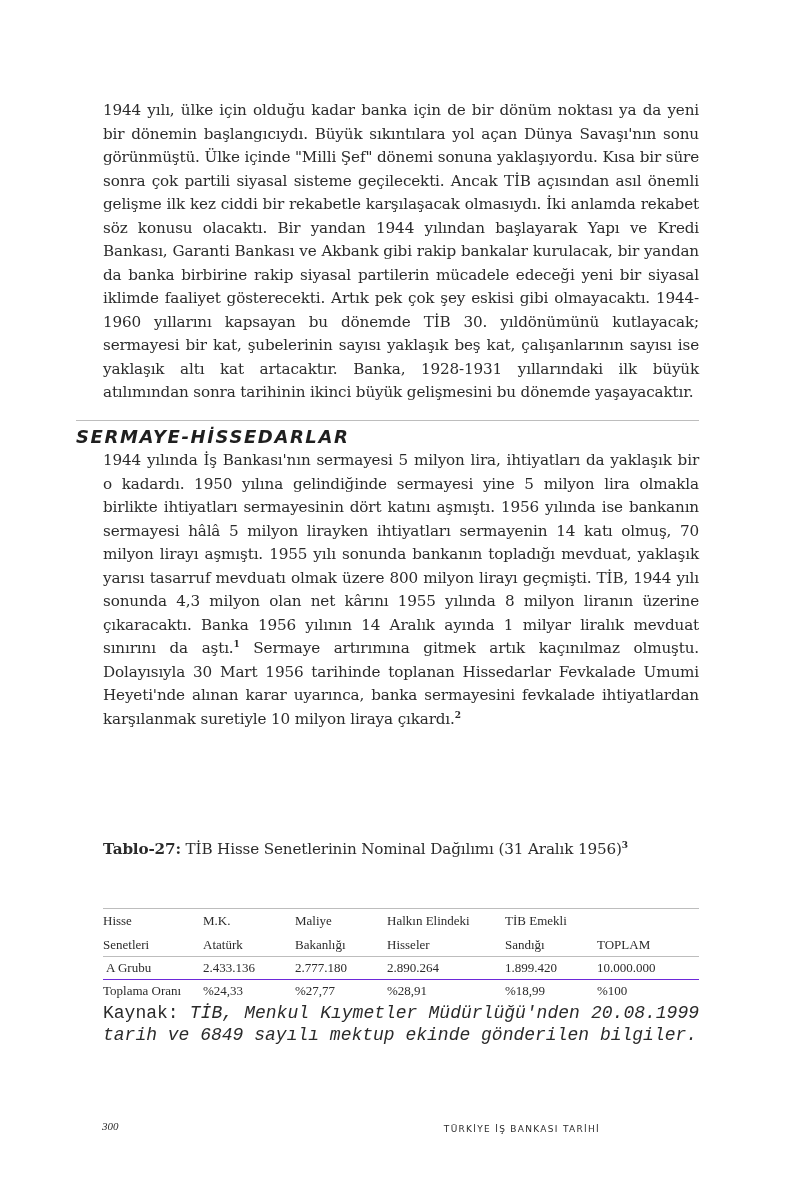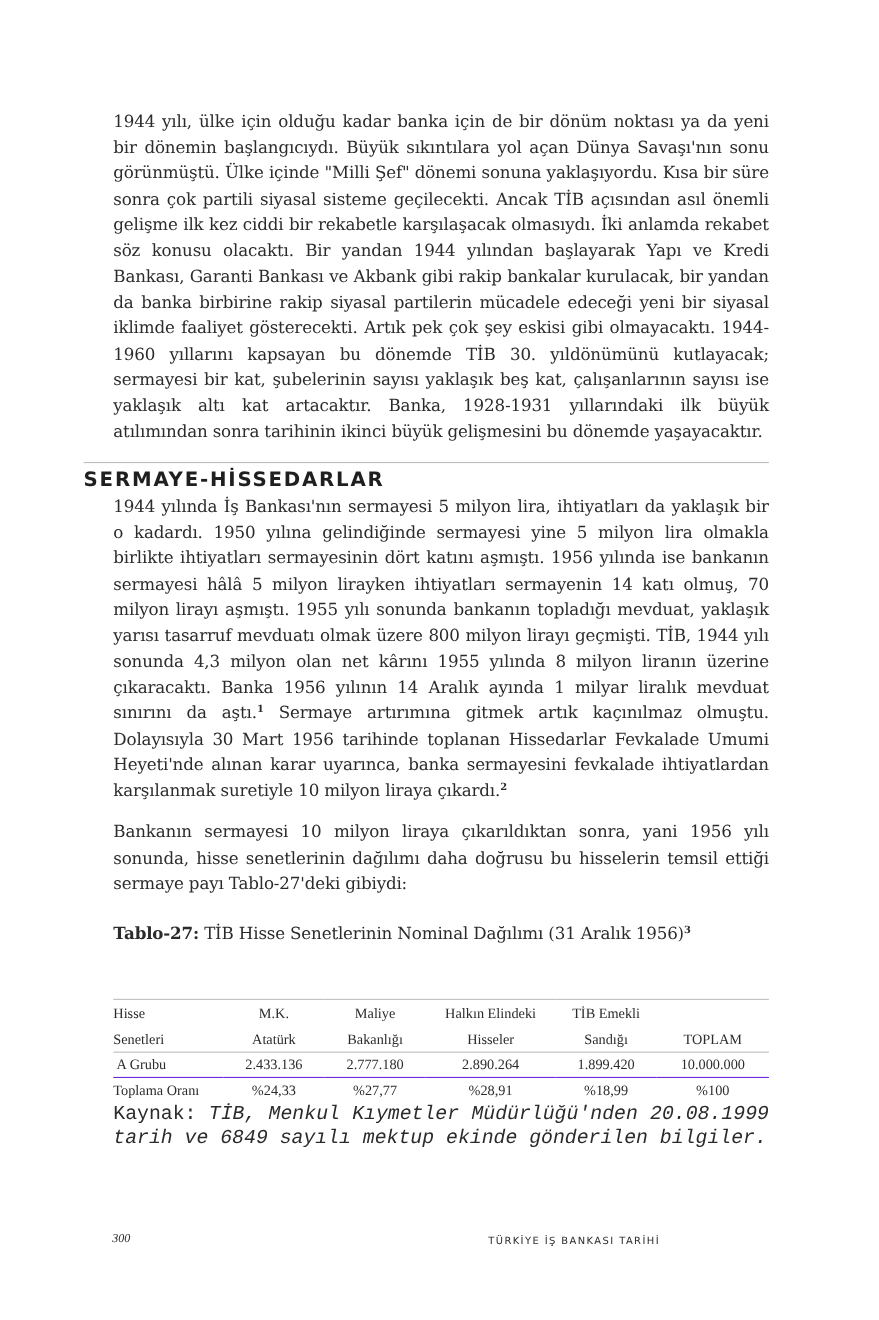--- a/index.html
+++ b/index.html
@@ -9,37 +9,37 @@
       position: absolute; left: 103px; width: 596px;
       font-family: "DejaVu Serif", "Liberation Serif", serif;
       font-size: 15.2px; line-height: 23.5px; text-align: justify; color: #2b2b2b;
       letter-spacing: -0.15px;
     }
     .para1 { top: 99px; }
     .rule-top { position: absolute; left: 76px; width: 623px; top: 420px; height: 1px; background: #bdbdbd; }
     .section-heading {
       position: absolute; left: 76px; top: 426px;
       font-family: "DejaVu Sans", "Liberation Sans", sans-serif; font-weight: bold;
-      font-size: 18px; letter-spacing: 1.6px; color: #1f1f1f;
+      font-size: 18px; letter-spacing: 1.6px; color: #1f1f1f; font-style: italic;
     }
     .para2 { top: 449px; }
     .para3 { top: 745px; }
     sup { font-size: 9px; font-weight: bold; line-height: 0; vertical-align: 6px; }
     .table-caption {
       position: absolute; left: 103px; top: 840px; width: 596px;
       font-family: "DejaVu Serif", "Liberation Serif", serif; font-size: 15.2px; color: #2b2b2b;
       letter-spacing: -0.15px;
     }
     .table-caption .label { font-weight: bold; }
     table.data {
       position: absolute; left: 103px; top: 908px; width: 596px;
       border-collapse: collapse;
       font-family: "Liberation Serif", "DejaVu Serif", serif; font-size: 13px; color: #2b2b2b;
     }
-    table.data td { padding: 0; height: 22px; text-align: center; vertical-align: middle; white-space: nowrap; }
+    table.data td { padding: 0; height: 22px; vertical-align: middle; white-space: nowrap; }
     table.data td.first { text-align: left; }
     table.data tr.hdr1 td { border-top: 1px solid #bdbdbd; height: 24px; }
     table.data tr.hdr2 td { border-bottom: 1px solid #bdbdbd; height: 23px; }
     table.data tr.rowA td { border-bottom: 1px solid #6d28d9; }
     .source {
       position: absolute; left: 103px; top: 1002px; width: 596px;
       font-family: Liberation Mono, monospace; font-size: 18px; line-height: 22px;
       color: #2b2b2b; text-align: justify;
     }
     .source .src-text { font-style: italic; }
@@ -57,21 +57,20 @@
 
 <div class="page">
 
   <p class="body-text para1" style="margin:0">1944 yılı, ülke için olduğu kadar banka için de bir dönüm noktası ya da yeni bir dönemin başlangıcıydı. Büyük sıkıntılara yol açan Dünya Savaşı'nın sonu görünmüştü. Ülke içinde "Milli Şef" dönemi sonuna yaklaşıyordu. Kısa bir süre sonra çok partili siyasal sisteme geçilecekti. Ancak TİB açısından asıl önemli gelişme ilk kez ciddi bir rekabetle karşılaşacak olmasıydı. İki anlamda rekabet söz konusu olacaktı. Bir yandan 1944 yılından başlayarak Yapı ve Kredi Bankası, Garanti Bankası ve Akbank gibi rakip bankalar kurulacak, bir yandan da banka birbirine rakip siyasal partilerin mücadele edeceği yeni bir siyasal iklimde faaliyet gösterecekti. Artık pek çok şey eskisi gibi olmayacaktı. 1944-1960 yıllarını kapsayan bu dönemde TİB 30. yıldönümünü kutlayacak; sermayesi bir kat, şubelerinin sayısı yaklaşık beş kat, çalışanlarının sayısı ise yaklaşık altı kat artacaktır. Banka, 1928-1931 yıllarındaki ilk büyük atılımından sonra tarihinin ikinci büyük gelişmesini bu dönemde yaşayacaktır.</p>
 
   <div class="rule-top"></div>
   <h2 class="section-heading" style="margin:0">SERMAYE-HİSSEDARLAR</h2>
 
   <p class="body-text para2" style="margin:0"><span>1944 yılında İş Bankası'nın sermayesi 5 milyon lira, ihtiyatları da yaklaşık bir o kadardı. 1950 yılına gelindiğinde sermayesi yine 5 milyon lira olmakla birlikte ihtiyatları sermayesinin dört katını aşmıştı. 1956 yılında ise bankanın sermayesi hâlâ 5 milyon lirayken ihtiyatları sermayenin 14 katı olmuş, 70 milyon lirayı aşmıştı. 1955 yılı sonunda bankanın topladığı mevduat, yaklaşık yarısı tasarruf mevduatı olmak üzere 800 milyon lirayı geçmişti. TİB, 1944 yılı sonunda 4,3 milyon olan net kârını 1955 yılında 8 milyon liranın üzerine çıkaracaktı. Banka 1956 yılının 14 Aralık ayında 1 milyar liralık mevduat sınırını da aştı.</span><sup>1</sup><span> Sermaye artırımına gitmek artık kaçınılmaz olmuştu. Dolayısıyla 30 Mart 1956 tarihinde toplanan Hissedarlar Fevkalade Umumi Heyeti'nde alınan karar uyarınca, banka sermayesini fevkalade ihtiyatlardan karşılanmak suretiyle 10 milyon liraya çıkardı.</span><sup>2</sup></p>
 
-  <p class="body-text para3" style="margin:0">Bankanın sermayesi 10 milyon liraya çıkarıldıktan sonra, yani 1956 yılı sonunda, hisse senetlerinin dağılımı daha doğrusu bu hisselerin temsil ettiği sermaye payı Tablo-27'deki gibiydi:</p>
 
   <div class="table-caption">
     <span class="label">Tablo-27:</span><span> TİB Hisse Senetlerinin Nominal Dağılımı (31 Aralık 1956)</span><sup>3</sup>
   </div>
 
   <table class="data">
     <colgroup>
       <col style="width:100px">
         <col style="width:92px">
         <col style="width:92px">

